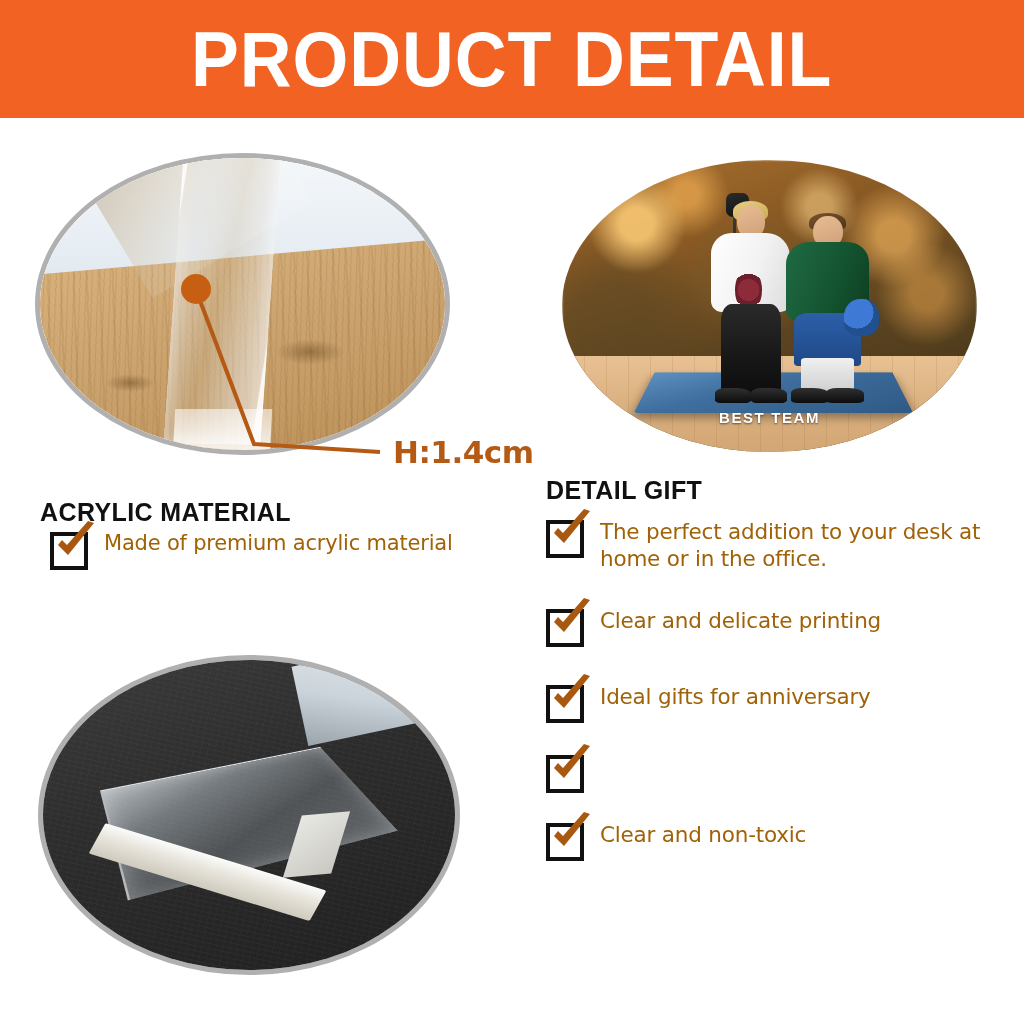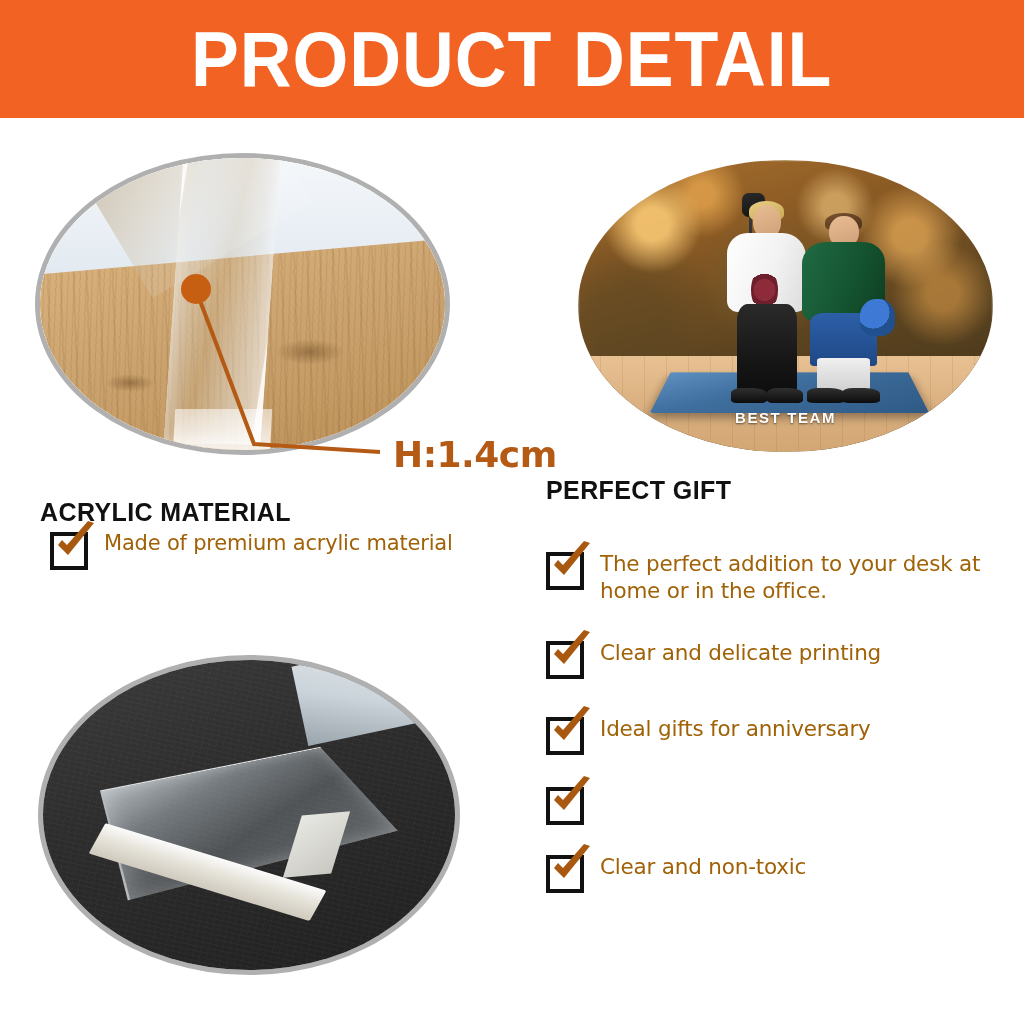--- a/index.html
+++ b/index.html
@@ -107,27 +107,27 @@
 
   
   .callout-svg { position:absolute; left:0; top:0; width:1024px; height:1024px; pointer-events:none; }
   .callout-label {
     position: absolute;
     left: 393px;
     top: 434px;
     color: #B55A14;
     font-family: "DejaVu Sans", sans-serif;
     font-weight: bold;
-    font-size: 36px;
+    font-size: 31px;
     letter-spacing: -0.5px;
     white-space: nowrap;
   }
 
   
-  #oval-product-photo { left: 578px; top: 160px; width: 415px; height: 292px; }
+  #oval-product-photo { left: 562px; top: 160px; width: 415px; height: 292px; }
   .bokeh {
     position:absolute; inset:0;
     background:
       radial-gradient(circle at 18% 22%, rgba(255,206,120,.85) 0 4%, rgba(255,206,120,0) 12%),
       radial-gradient(circle at 30% 12%, rgba(255,186,90,.6) 0 3%, rgba(255,186,90,0) 11%),
       radial-gradient(circle at 62% 16%, rgba(255,214,140,.55) 0 3.5%, rgba(255,214,140,0) 11%),
       radial-gradient(circle at 80% 26%, rgba(255,190,100,.6) 0 4%, rgba(255,190,100,0) 13%),
       radial-gradient(circle at 88% 46%, rgba(240,170,80,.5) 0 4%, rgba(240,170,80,0) 13%),
       radial-gradient(circle at 45% 40%, rgba(120,95,45,.5) 0 8%, rgba(120,95,45,0) 22%),
       radial-gradient(circle at 12% 55%, rgba(90,70,35,.55) 0 9%, rgba(90,70,35,0) 24%),
@@ -282,21 +282,21 @@
     font-weight: bold;
     font-size: 25px;
     letter-spacing: 0.4px;
     white-space: nowrap;
   }
   #heading-acrylic-material { left: 40px; top: 498px; }
   #heading-perfect-gift { left: 546px; top: 476px; }
 
   .bullet-list { position: absolute; }
   #list-acrylic { left: 50px; top: 530px; width: 470px; }
-  #list-gift { left: 546px; top: 550px; width: 452px; }
+  #list-gift { left: 546px; top: 518px; width: 452px; }
 
   .bullet-row {
     position: relative;
     display: flex;
     align-items: flex-start;
     margin-bottom: 16px;
   }
   .checkbox-icon {
     position: relative;
     flex: 0 0 auto;
@@ -406,21 +406,21 @@
     <span class="checkbox-icon">
       <span class="box"></span>
       <svg viewBox="0 0 48 48">
           <path d="M7 24 L17 34 L43 2 L37 0 L16 24 L11 19 Z" fill="#A8590F"></path>
         </svg>
     </span>
     <span class="bullet-text">Made of premium acrylic material</span>
   </div>
 </div>
 
-<div class="section-heading" id="heading-perfect-gift">PERFECT GIFT</div>
+<div class="section-heading" id="heading-perfect-gift">DETAIL GIFT</div>
 
 <div class="bullet-list" id="list-gift">
 
   <div class="bullet-row" style="margin-bottom:34px;">
     <span class="checkbox-icon">
       <span class="box"></span>
       <svg viewBox="0 0 48 48">
           <path d="M7 24 L17 34 L43 2 L37 0 L16 24 L11 19 Z" fill="#A8590F"></path>
         </svg>
     </span>

